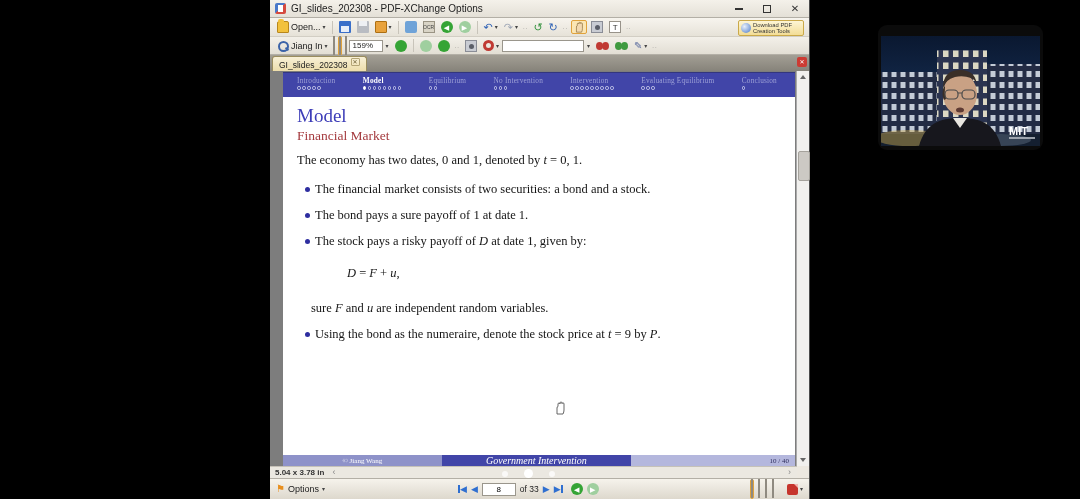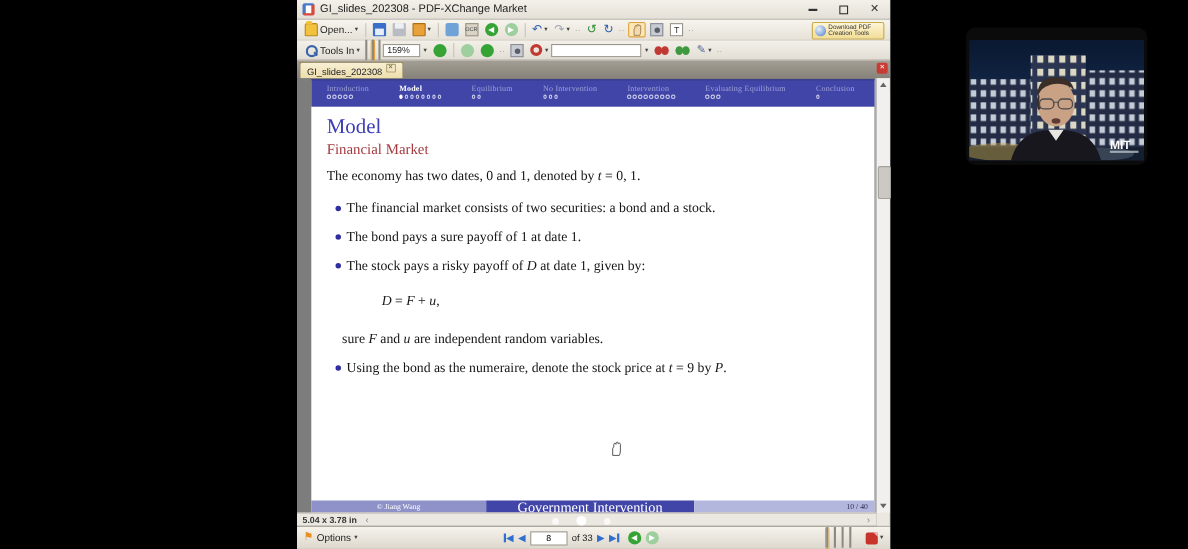--- a/index.html
+++ b/index.html
@@ -98,21 +98,21 @@
   .ndot{width:3.5px;height:3.5px;border-radius:50%;border:1px solid #c7c9ea;box-sizing:border-box;}
   .ndot.fill{background:#fff;border-color:#fff;}
   .s-title{position:absolute;left:14px;top:33px;font-size:19px;color:var(--titleblue);}
   .s-sub{position:absolute;left:14px;top:56px;font-size:13.5px;color:var(--subred);}
   .s-line{position:absolute;font-size:12.5px;color:#151515;white-space:nowrap;}
   .s-line i{font-style:italic;}
   .bdot{position:absolute;width:5px;height:5px;border-radius:50%;background:#2e2ea0;}
   .handcur{position:absolute;left:270px;top:328px;width:14px;height:16px;color:#555;}
   .sfooter{position:absolute;left:0;bottom:0;width:100%;height:11px;display:flex;font-family:"Liberation Serif",serif;}
   .sf-left{width:31%;background:var(--footlight);color:#fff;font-size:7px;display:flex;align-items:center;justify-content:center;}
-  .sf-center{width:37%;background:var(--navblue);color:#fff;font-size:13px;display:flex;align-items:center;justify-content:center;}
+  .sf-center{width:37%;background:var(--navblue);color:#fff;font-size:10px;display:flex;align-items:center;justify-content:center;font-style:italic;}
   .sf-right{width:32%;background:var(--footlighter);color:#2f2f5e;font-size:7px;display:flex;align-items:center;justify-content:flex-end;padding-right:6px;box-sizing:border-box;}
   
   .statusrow{position:absolute;left:0;top:466px;width:527px;height:12px;background:#ebe8e1;border-top:1px solid #c5c1b8;
              display:flex;align-items:center;box-sizing:border-box;}
   .pagesize{font-size:8px;color:#333;margin-left:5px;font-weight:bold;}
   .scrarrow{font-size:9px;color:#888;margin-left:8px;line-height:1;}
   .hdots{position:absolute;left:232px;top:2px;display:flex;gap:16px;align-items:center;}
   .hdot{width:6px;height:6px;border-radius:50%;background:rgba(255,255,255,.75);}
   .hdot.big{width:9px;height:9px;background:#fff;}
   .scrarrow.right{position:absolute;right:6px;margin:0;}
@@ -141,21 +141,21 @@
 </style>
 </head>
 <body>
 
 <div class="stage">
 
   <div class="window">
 
     <div class="titlebar">
       <span class="appicon"></span>
-      <span class="title">GI_slides_202308 - PDF-XChange Market</span>
+      <span class="title">GI_slides_202308 - PDF-XChange Options</span>
       <span class="winctls">
         <span class="wbtn">
             <span class="min-glyph"></span>
           </span>
         <span class="wbtn">
             <span class="max-glyph"></span>
           </span>
         <span class="wbtn">
             <span class="x-glyph">✕</span>
           </span>
@@ -227,21 +227,21 @@
       <span class="dlicon"></span>
       <span class="dltext">
         <span>Download PDF</span><br>
         <span>Creation Tools</span>
       </span>
     </div>
 
     <div class="toolbar2">
       <span class="tbtn">
         <span class="ic-mag"></span>
-        <span class="tlabel">Tools In</span>
+        <span class="tlabel">Jiang In</span>
         <span class="caret">▾</span>
       </span>
       <span class="pgwrap"><span class="ic-page"></span></span>
       <span class="pgwrap sel"><span class="ic-page"></span></span>
       <span class="pgwrap"><span class="ic-page"></span></span>
       <input class="zoombox" readonly="" value="159%" style="">
       <span class="caret" style="margin:0 3px;">▾</span>
       <span class="tbtn">
           <span class="ic-round g1"></span>
         </span>

